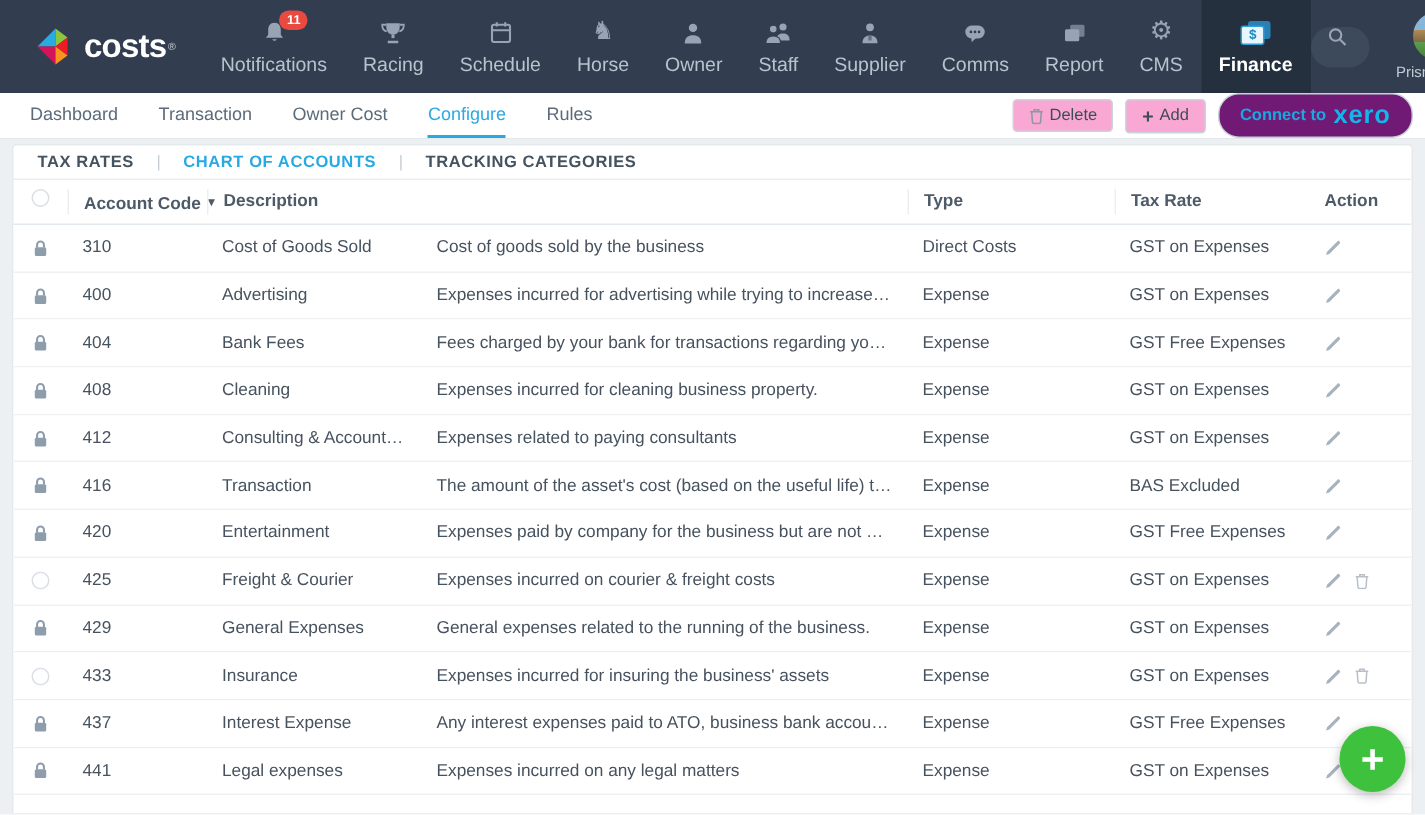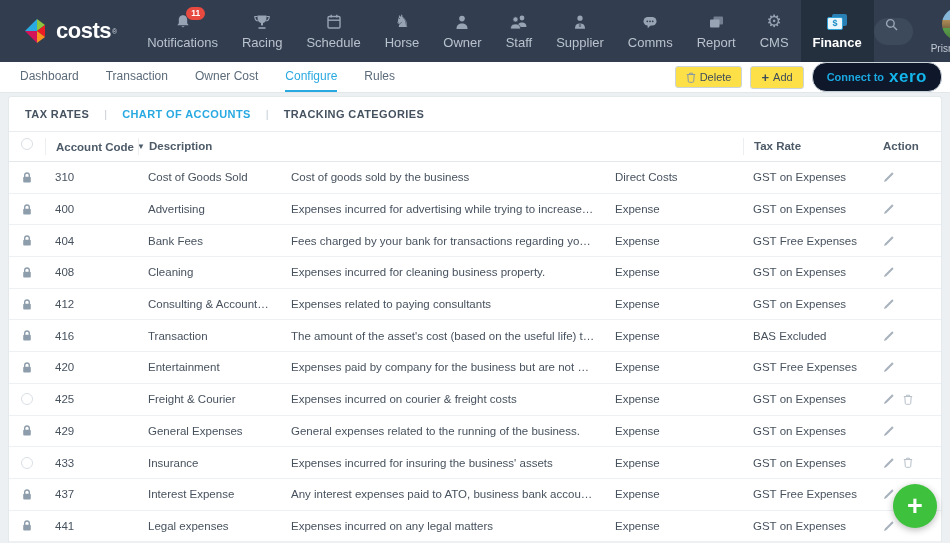--- a/index.html
+++ b/index.html
@@ -27,28 +27,28 @@
   .search-pill input::placeholder { color:#a7b1bd; }
   .user { display:flex; flex-direction:column; align-items:center; gap:3px; margin:0 16px 0 18px; cursor:pointer; }
   .avatar { width:32px; height:32px; border-radius:50%; background:linear-gradient(180deg,#86b7d9 0%,#86b7d9 38%,#b08b55 38%,#7e6a45 62%,#5a9e4b 62%,#487f3c 100%); }
   .user-name { font-size:10px; color:#c2cad4; white-space:nowrap; }
 
   
   .navbar2 { height:31px; background:#fff; display:flex; align-items:stretch; border-bottom:1px solid #e2e7ea; padding:0 8px 0 20px; }
   .tab { font-size:12px; color:#5c6b7a; margin-right:27px; display:flex; align-items:center; border-bottom:2px solid transparent; cursor:pointer; }
   .tab.active { color:#2aa9e0; border-bottom-color:#2aa9e0; }
   .nav2-actions { margin-left:auto; display:flex; align-items:center; gap:8px; padding:4px 0; }
-  .btn { display:flex; align-items:center; gap:4px; border:1px solid #ccd4db; background:#fde047; border-radius:3px; font-size:11px; color:#3e4c5a; padding:4px 10px; cursor:pointer; font-family:"Liberation Sans",sans-serif; }
+  .btn { display:flex; align-items:center; gap:4px; border:1px solid #ccd4db; background:#f9a8d4; border-radius:3px; font-size:11px; color:#3e4c5a; padding:4px 10px; cursor:pointer; font-family:"Liberation Sans",sans-serif; }
   .btn .plus { font-size:13px; font-weight:bold; color:#3e4c5a; line-height:1; }
-  .xero-btn { border:1px solid #c8d1d8; border-radius:14px; padding:4px 14px; font-size:11px; font-weight:bold; color:#1ba7e0; background:#0f172a; display:flex; gap:5px; align-items:center; cursor:pointer; }
+  .xero-btn { border:1px solid #c8d1d8; border-radius:14px; padding:4px 14px; font-size:11px; font-weight:bold; color:#1ba7e0; background:#701a75; display:flex; gap:5px; align-items:center; cursor:pointer; }
   .xero-brand { color:#13b5ea; font-size:17px; font-weight:800; letter-spacing:0.5px; }
 
   
   .card { margin:3px 8px 0; height:446px; background:#fff; border:1px solid #e4e9ec; border-bottom:none; border-radius:3px 3px 0 0; overflow:hidden; }
-  .subtabs { display:flex; align-items:center; height:35px; padding:0 16px; border-bottom:1px solid #e9edf0; }
+  .subtabs { display:flex; align-items:center; height:23px; padding:0 16px; border-bottom:1px solid #e9edf0; }
   .subtab { font-size:11px; font-weight:bold; color:#45525f; letter-spacing:0.4px; cursor:pointer; white-space:nowrap; }
   .subtab.active { color:#29a9e1; }
   .subtab-sep { color:#c5cdd4; margin:0 15px; font-size:11px; }
 
   .thead { display:flex; height:30px; align-items:center; border-bottom:1px solid #e3e8ec; }
   .th { font-size:11.5px; font-weight:bold; color:#4d5a68; padding:0 10px; height:17px; line-height:17px; border-left:1px solid #eceff2; white-space:nowrap; }
   .sort-ic { font-size:8px; color:#4d5a68; margin-left:3px; vertical-align:2px; }
   .tr { display:flex; height:31.7px; align-items:center; border-bottom:1px solid #eef1f4; background:#fff; }
   .td { font-size:11.5px; color:#47525f; padding:0 10px; white-space:nowrap; overflow:hidden; text-overflow:ellipsis; }
   .col-sel { width:36px; display:flex; justify-content:center; padding:0; border-left:none !important; }
@@ -234,20 +234,21 @@
     <span class="subtab-sep">|</span>
     <span class="subtab">TRACKING CATEGORIES</span>
   </div>
 
   <div class="thead">
     <div class="th col-sel">
       <span class="circ"></span>
     </div>
     <div class="th col-code"><span>Account Code</span><span class="sort-ic">▼</span></div>
     <div class="th col-desc">Description</div>
+    <div class="th col-type">Type</div>
     <div class="th col-tax">Tax Rate</div>
     <div class="th col-action" style="border-left:none;">Action</div>
   </div>
 
   <div class="tbody">
 
       <div class="tr">
         <div class="td col-sel">
           <span style="display:flex;">
             <svg width="12" height="13" viewBox="0 0 12 13">

